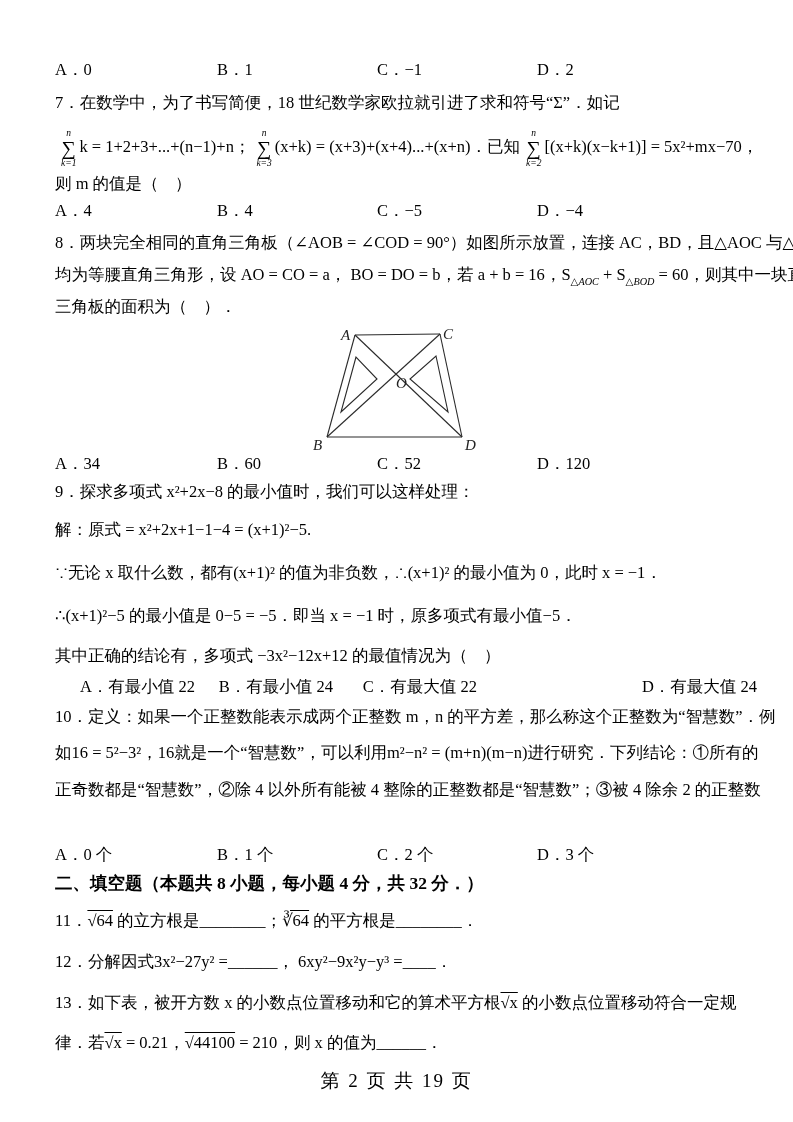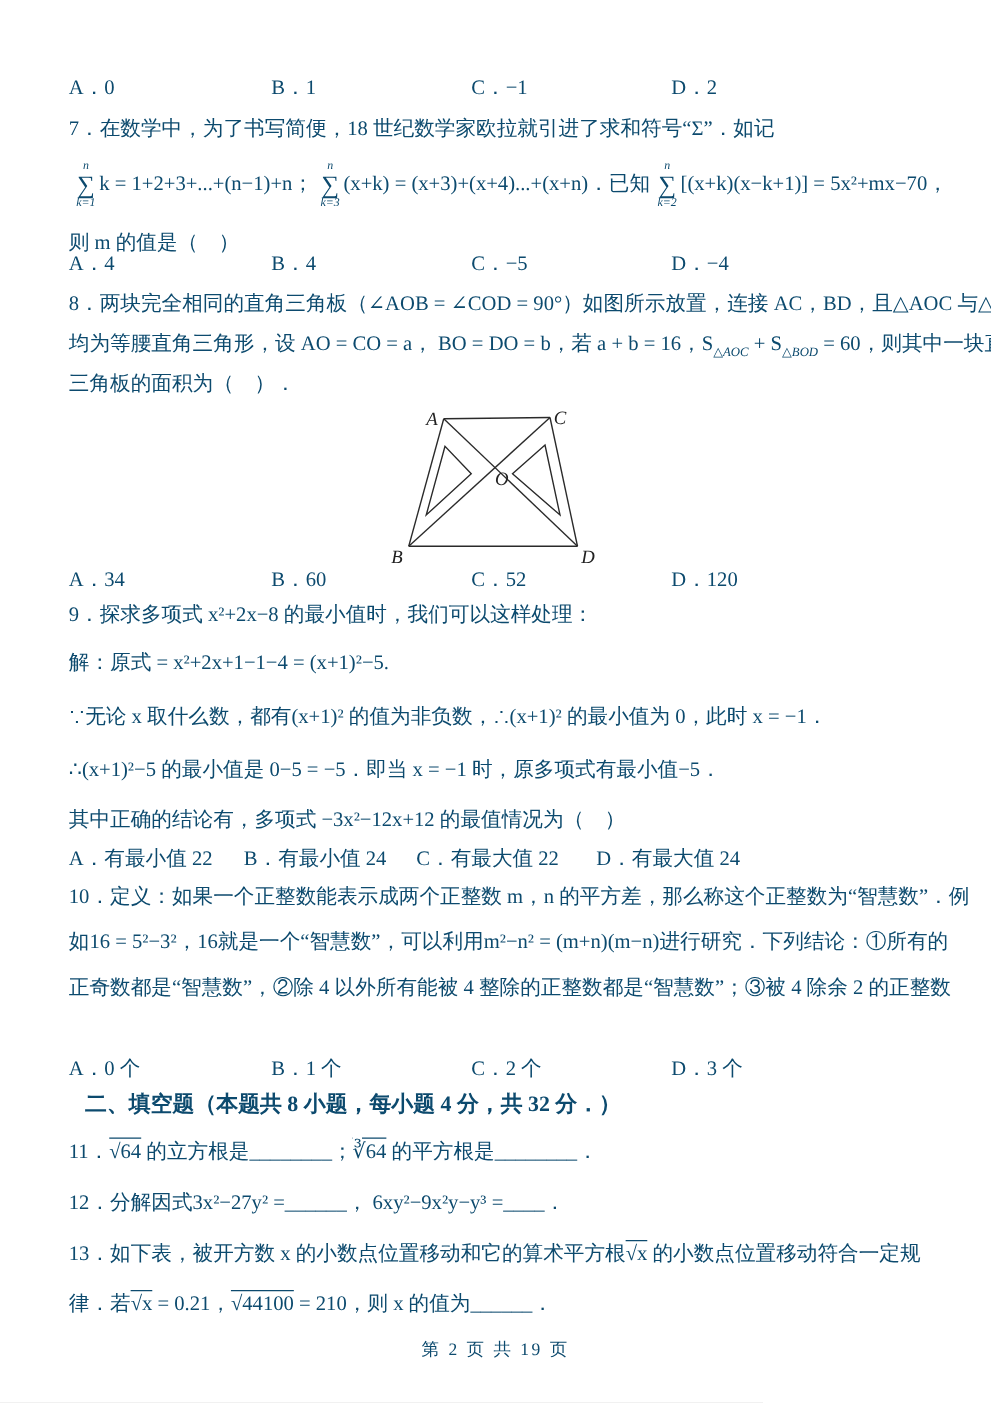--- a/index.html
+++ b/index.html
@@ -1,49 +1,49 @@
 <!DOCTYPE html>
 <html><head>
 <meta charset="utf-8">
 <style>
   html,body{margin:0;padding:0;background:#e8e8e8;}
   .page{
     position:relative;width:793px;height:1122px;margin:0 auto;background:#ffffff;
-    overflow:hidden;color:#0c4a6e;
+    overflow:hidden;color:#000000;
     font-family:"Liberation Serif","DejaVu Serif",serif;
     font-size:16.5px;
   }
   .line{
     position:absolute;left:55px;right:36px;height:22px;line-height:22px;
     white-space:nowrap;
   }
   .formula{display:flex;align-items:center;height:46px;}
   .segs{white-space:nowrap;}
   .seg{white-space:pre;}
   .math{}
   .sqrt{text-decoration:overline;}
   .sub{font-size:0.62em;font-style:italic;vertical-align:-0.45em;letter-spacing:0;}
-  .bold{font-weight:bold;font-size:17.5px;margin-left:13px;}
+  .bold{font-weight:bold;font-size:17.5px;}
   .opts{
     position:absolute;left:55px;right:36px;height:22px;line-height:22px;
     display:grid;grid-template-columns:162px 160px 160px auto;white-space:nowrap;
   }
-  .opts.tight{grid-template-columns:140px 138px 144px auto;}
+  .opts.tight{grid-template-columns:140px 138px 144px auto;text-align:right;}
   .sigma{
     display:inline-flex;flex-direction:column;align-items:center;
     margin:0 3px 0 6px;line-height:1;transform:translateY(1px);
   }
   .sig-lim{font-size:9.5px;font-style:italic;line-height:1.1;}
   .sig-sym{font-size:20px;line-height:0.95;}
   .figure{position:absolute;left:303px;top:326px;}
   .figure svg{display:block;}
   .fig-label{font-style:italic;font-size:15px;font-family:"Liberation Serif",serif;fill:#222;}
   .footer-line{
     position:absolute;left:0;right:0;top:1070px;height:22px;line-height:22px;
-    text-align:center;font-size:14px;letter-spacing:2px;
+    text-align:center;font-size:19px;letter-spacing:2px;
   }
 </style>
 </head>
 <body>
 
 <div class="page">
 
   <div class="opts" style="top:59px">
     <span>A．0</span>
     <span>B．1</span>
@@ -67,21 +67,21 @@
     </span>
     <span class="segs"><span class="seg math">(x+k) = (x+3)+(x+4)...+(x+n)</span><span class="seg">．已知</span></span>
     <span class="sigma">
       <span class="sig-lim">n</span>
       <span class="sig-sym">∑</span>
       <span class="sig-lim">k=2</span>
     </span>
     <span class="segs"><span class="seg math">[(x+k)(x−k+1)] = 5x²+mx−70</span><span class="seg">，</span></span>
   </div>
 
-  <div class="line" style="top:183px"><span class="seg">则</span><span class="seg math"> m </span><span class="seg">的值是（　）</span></div>
+  <div class="line" style="top:173px"><span class="seg">则</span><span class="seg math"> m </span><span class="seg">的值是（　）</span></div>
 
   <div class="opts" style="top:200px">
     <span>A．4</span>
     <span>B．4</span>
     <span>C．−5</span>
     <span>D．−4</span>
   </div>
 
   <div class="line" style="top:232px"><span class="seg">8．两块完全相同的直角三角板（</span><span class="seg math">∠AOB = ∠COD = 90°</span><span class="seg">）如图所示放置，连接 </span><span class="seg math">AC</span><span class="seg">，</span><span class="seg math">BD</span><span class="seg">，且△</span><span class="seg math">AOC</span><span class="seg"> 与△</span><span class="seg math">BOD</span></div>
   <div class="line" style="top:264px"><span class="seg">均为等腰直角三角形，设 </span><span class="seg math">AO = CO = a</span><span class="seg">， </span><span class="seg math">BO = DO = b</span><span class="seg">，若 </span><span class="seg math">a + b = 16</span><span class="seg">，</span><span class="seg math">S</span><span class="seg sub">△AOC</span><span class="seg math"> + </span><span class="seg math">S</span><span class="seg sub">△BOD</span><span class="seg math"> = 60</span><span class="seg">，则其中一块直角</span></div>

